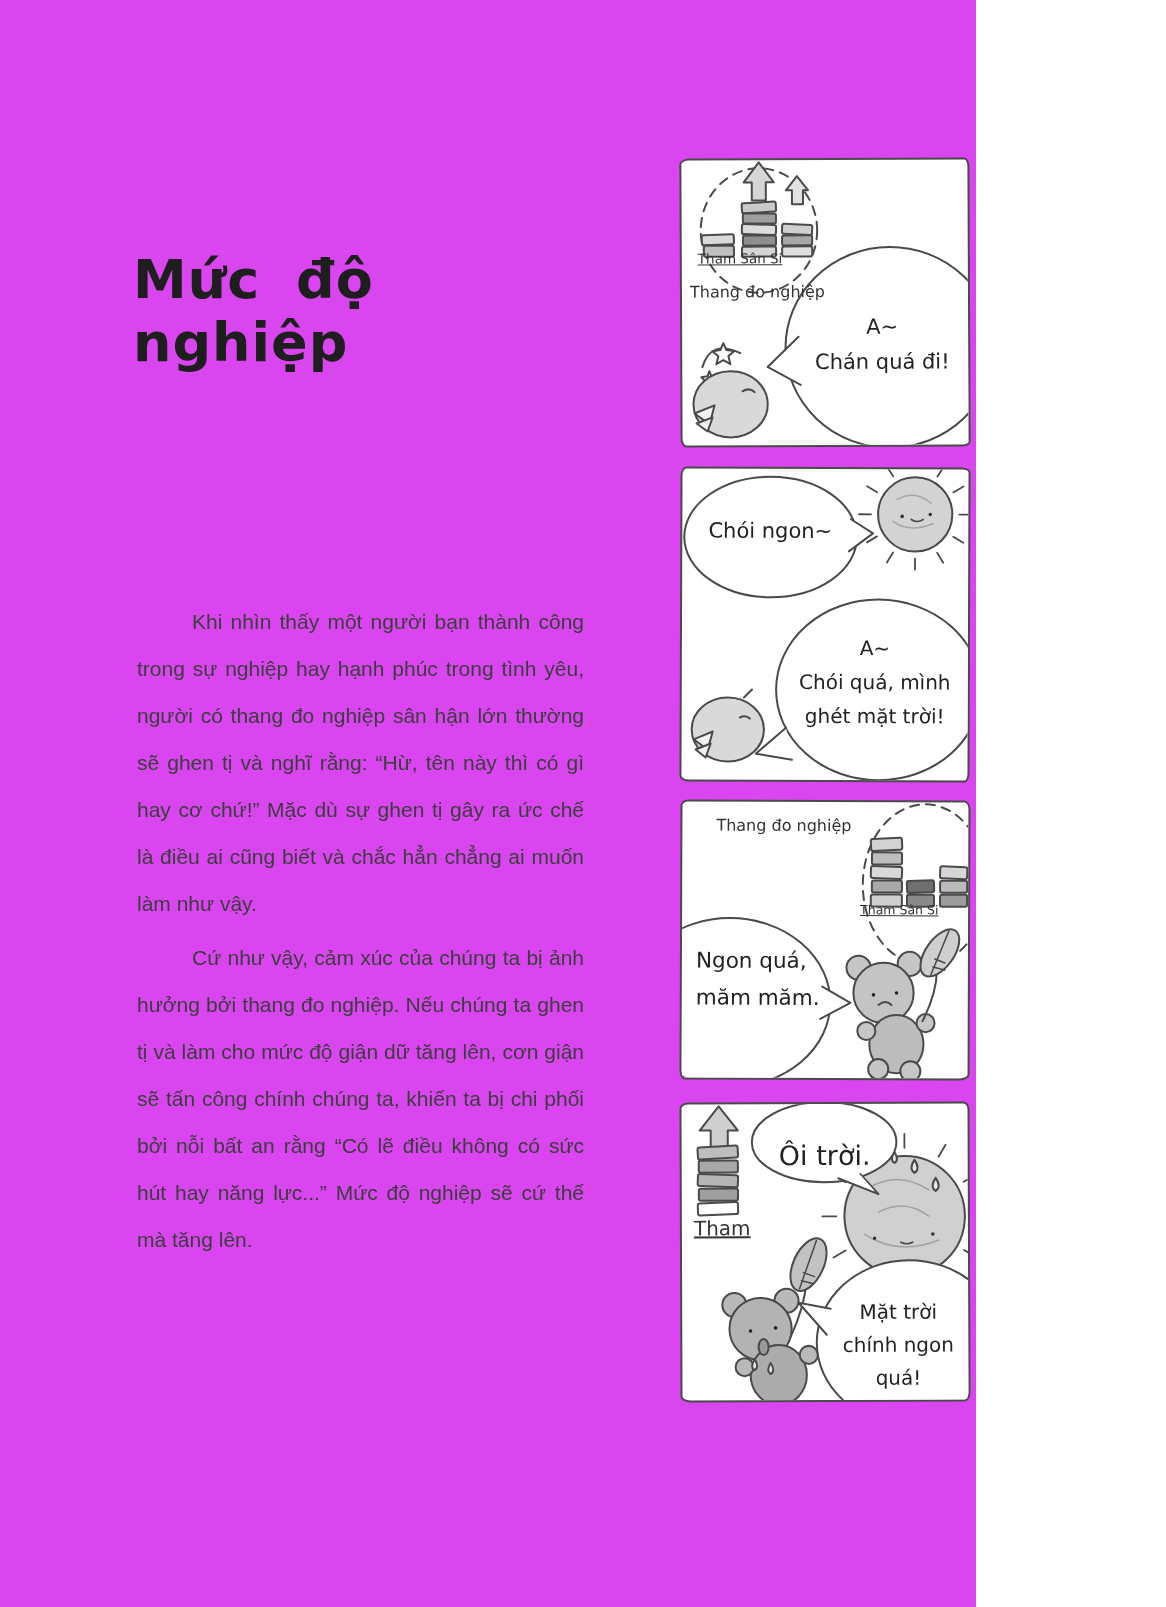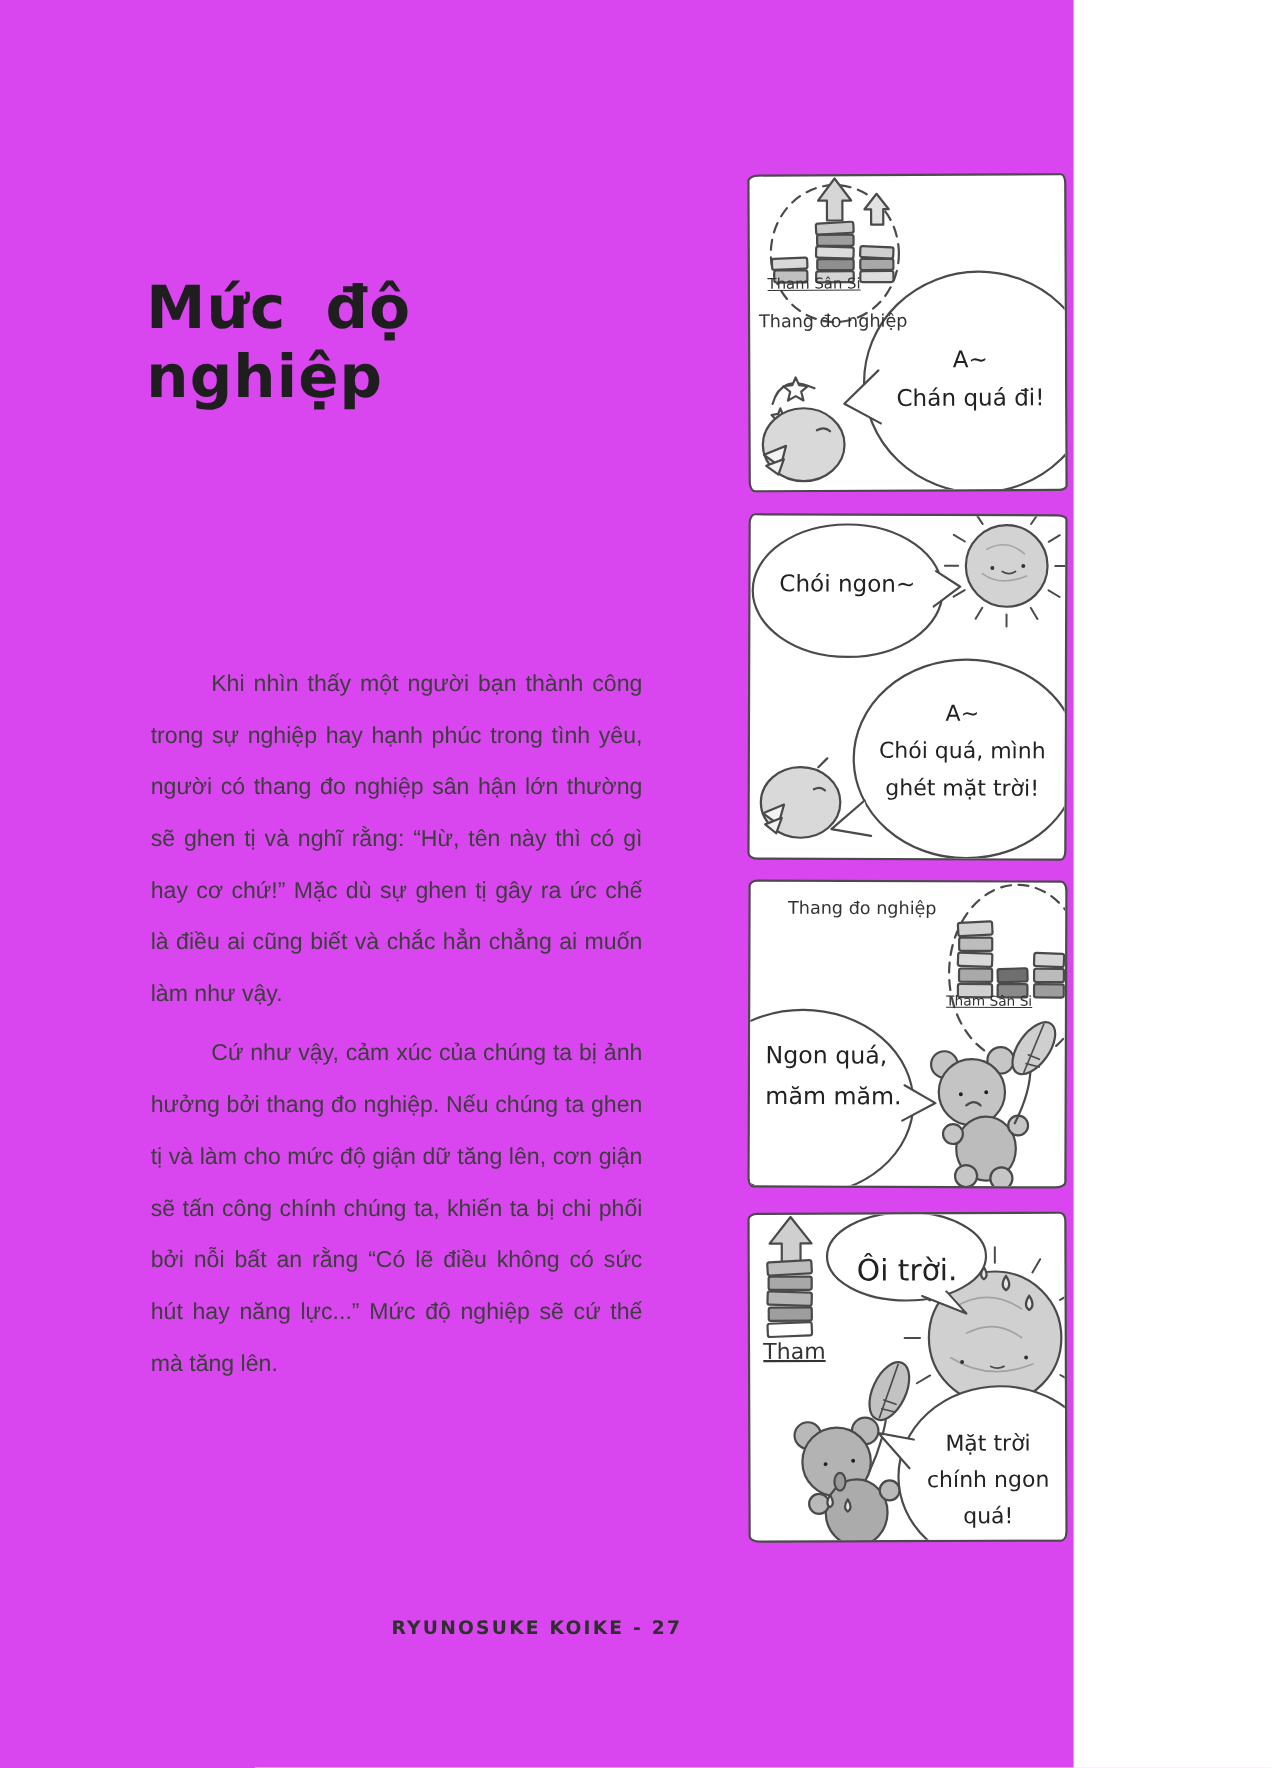--- a/index.html
+++ b/index.html
@@ -214,14 +214,13 @@
         </g>
       </g>
     </svg>
     <div class="comic-label" style="left:12px;top:112px;font-size:20px;text-decoration:underline;">Tham</div>
     <div class="bubble-text" style="left:80px;top:36px;width:126px;font-size:27px;">Ôi trời.</div>
     <div class="bubble-text" style="left:152px;top:192px;width:128px;font-size:20px;line-height:33px;">Mặt trời
 chính ngon
 quá!</div>
   </div>
 
-  <div class="footer">RYUNOSUKE KOIKE - 27</div>
 </div>
 
 </body></html>

